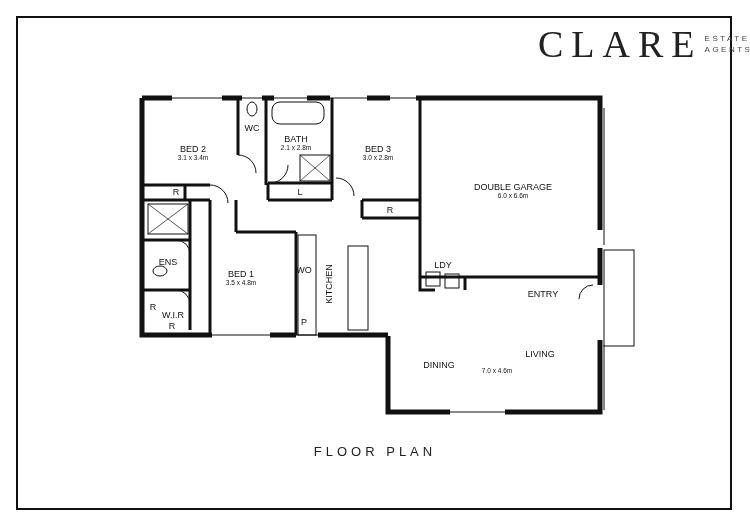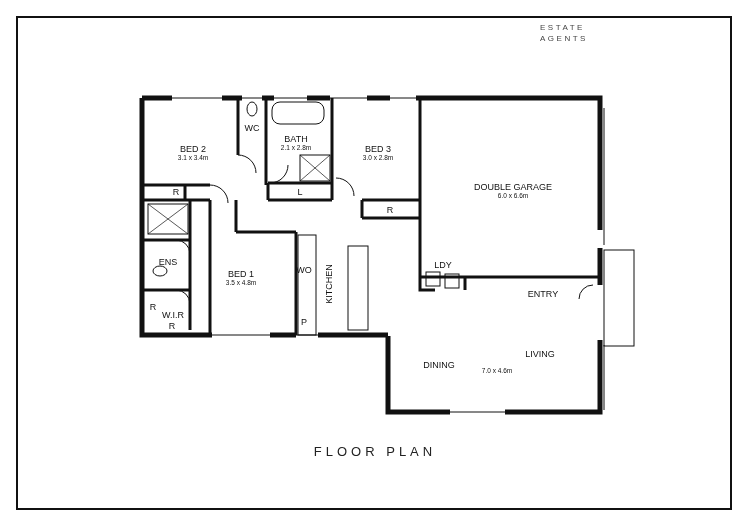--- a/index.html
+++ b/index.html
@@ -11,20 +11,21 @@
   .plan{position:absolute;left:0;top:0;}
   .title{position:absolute;left:0;width:750px;top:444px;text-align:center;font-size:13px;letter-spacing:4px;color:#222;}
   svg text{font-family:"Liberation Sans",sans-serif;fill:#111;}
 </style>
 </head>
 <body>
 
 <div class="frame"></div>
 
 <div class="logo">
+  <span class="logo-main">CLARE</span>
   <span class="logo-sub">
     <span>ESTATE</span>
     <span>AGENTS</span>
   </span>
 </div>
 
 <svg class="plan" width="750" height="530">
   <g stroke="#111" fill="none">
 
     <path stroke-width="5" d="M142,98 H172 M222,98 H242 M262,98 H274 M307,98 H330 M367,98 H390 M416,98 H600 V230 M600,248 V285 M600,340 V412 H505 M450,412 H388 V336 M142,98 V335 H212 M270,335 H296 M318,335 H388"></path>

